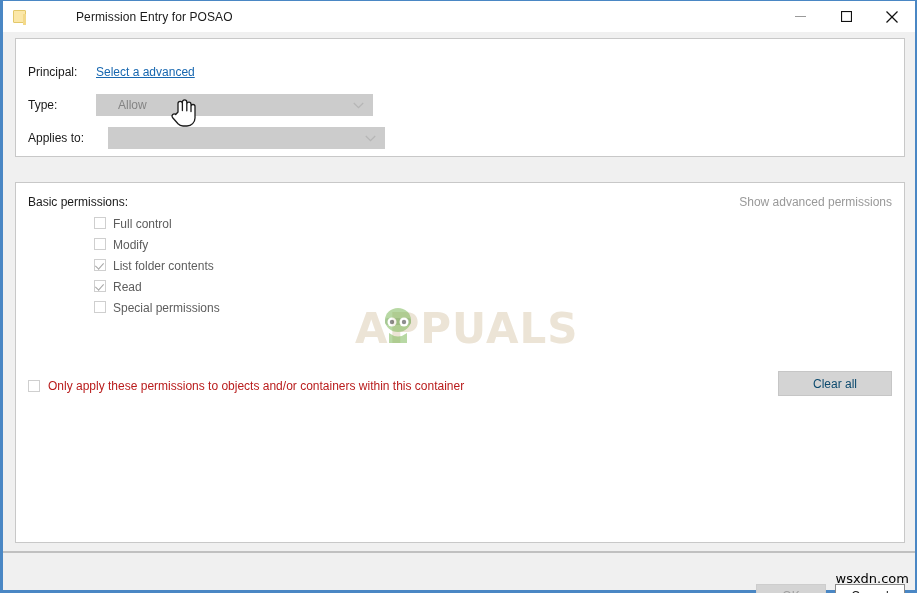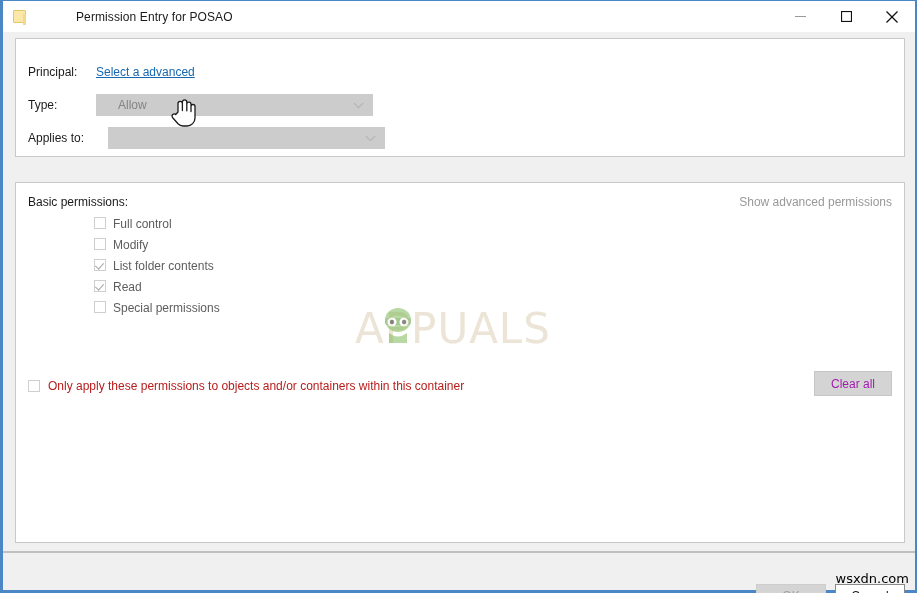--- a/index.html
+++ b/index.html
@@ -234,27 +234,27 @@
   .only-apply-label {
     font-size: 12px;
     color: #b91c1c;
     white-space: nowrap;
   }
 
   .clear-all-btn {
     position: absolute;
     right: 12px;
     top: 188px;
-    width: 78px;
+    width: 114px;
     height: 25px;
     background: #d4d4d4;
     border: 1px solid #c6c6c6;
     box-sizing: border-box;
     font-size: 12px;
-    color: #a21caf;
+    color: #0c4a6e;
     display: flex;
     align-items: center;
     justify-content: center;
     cursor: default;
   }
 
   
   .footer-sep {
     position: absolute;
     left: 0;
@@ -313,21 +313,21 @@
     left: 352px;
     top: 272px;
     width: 215px;
     height: 50px;
     display: flex;
     align-items: center;
     pointer-events: none;
   }
   .wm-text {
     font-size: 42px;
-    font-weight: normal;
+    font-weight: bold;
     letter-spacing: 1px;
     color: #ece4d6;
     font-family: "DejaVu Sans", sans-serif;
     line-height: 1;
   }
   .wm-badge {
     position: absolute;
     left: 26px;
     top: 2px;
     width: 34px;

